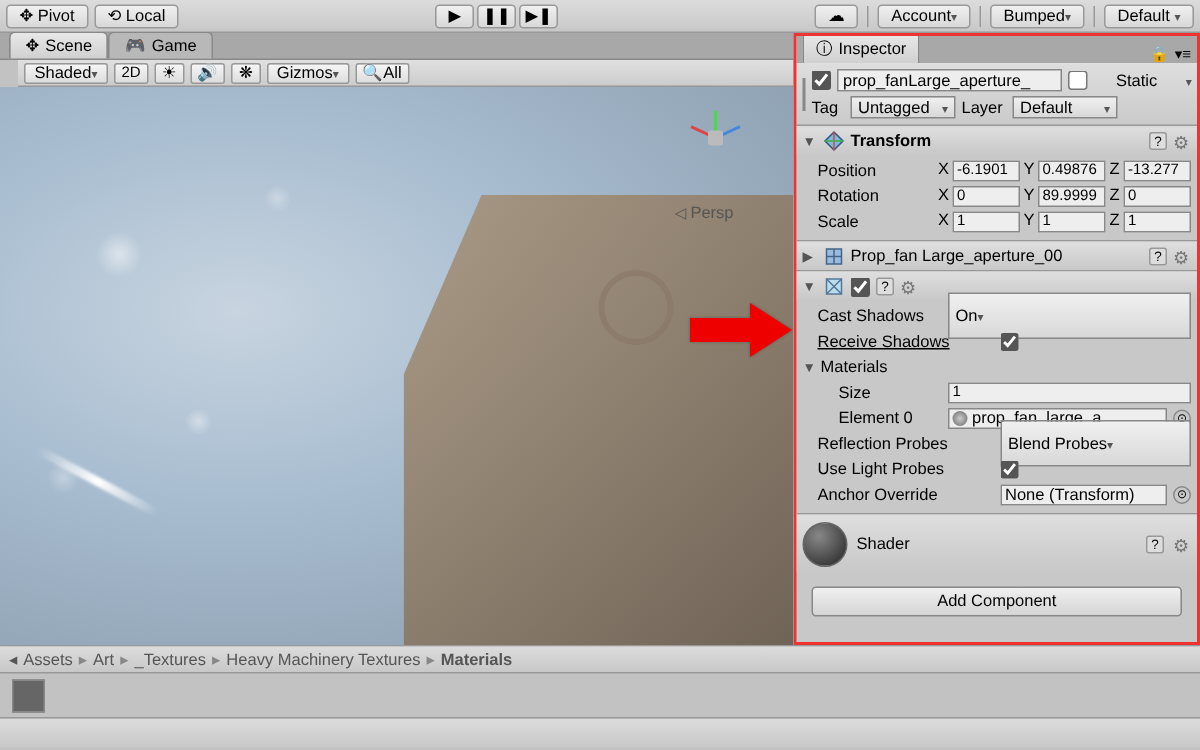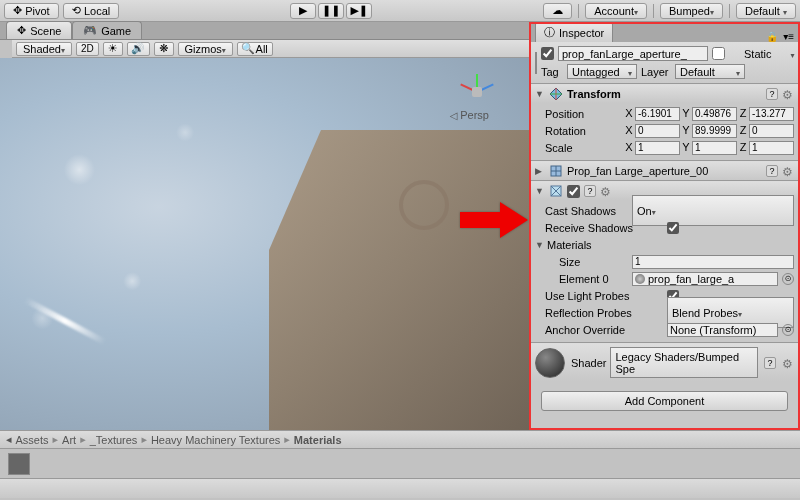--- a/index.html
+++ b/index.html
@@ -23,21 +23,21 @@
 .mini-dd { background: linear-gradient(#f5f5f5,#ddd); border: 1px solid #999; border-radius: 2px; padding: 1px 6px; height: 14px; display: flex; align-items: center; font-size: 10px; }
 .mini-btn { background: linear-gradient(#f5f5f5,#ddd); border: 1px solid #999; border-radius: 2px; padding: 1px 4px; height: 14px; display: flex; align-items: center; font-size: 10px; }
 
 .viewport { flex: 1; position: relative; background: radial-gradient(ellipse at 30% 40%, #c8d4e0 0%, #a8bdd0 40%, #8899aa 100%); overflow: hidden; }
 .viewport::before { content:""; position:absolute; inset:0; background: radial-gradient(circle at 15% 30%, rgba(255,255,255,.5) 0%, transparent 3%), radial-gradient(circle at 25% 60%, rgba(255,255,255,.4) 0%, transparent 2%), radial-gradient(circle at 8% 70%, rgba(255,255,255,.3) 0%, transparent 2%), radial-gradient(circle at 35% 20%, rgba(255,255,255,.3) 0%, transparent 2%); }
 .machinery { position: absolute; right: 0; bottom: 0; width: 260px; height: 300px; background: linear-gradient(135deg, #a89278 0%, #8b7760 50%, #6b5a48 100%); clip-path: polygon(20% 0, 100% 0, 100% 100%, 0 100%, 0 40%); opacity: .85; }
 .mach-detail { position:absolute; right: 80px; bottom: 200px; width: 50px; height: 50px; border: 4px solid #887766; border-radius: 50%; opacity:.6; }
 .streak { position:absolute; left: 20px; top: 260px; width: 90px; height: 6px; background: linear-gradient(90deg, transparent, #fff, transparent); transform: rotate(28deg); filter: blur(1px); }
 .gizmo { position:absolute; right:30px; top:12px; width:44px; height:44px; }
 .gizmo .axis { position:absolute; left:50%; top:50%; width:2px; height:18px; transform-origin: top center; }
-.persp-label { position:absolute; right: 40px; top: 51px; color: #555; font-size: 10px; }
+.persp-label { position:absolute; right: 40px; top: 78px; color: #555; font-size: 10px; }
 
 .inspector { width: 271px; background: #c8c8c8; border: 2px solid #e33; display: flex; flex-direction: column; overflow: hidden; }
 .insp-tabs { height: 18px; background: #a8a8a8; display: flex; align-items: flex-end; padding-left: 4px; }
 .insp-tab { background: linear-gradient(#e8e8e8,#d0d0d0); border: 1px solid #888; border-bottom: none; border-radius: 3px 3px 0 0; padding: 2px 8px; display: flex; align-items: center; gap: 4px; }
 .lock-area { margin-left: auto; padding: 0 4px; display: flex; gap: 4px; align-items: center; }
 
 .obj-header { background: linear-gradient(#dedede,#cacaca); padding: 4px; display: flex; align-items: center; gap: 4px; border-bottom: 1px solid #999; }
 .cube-icon { width: 22px; height: 22px; background: linear-gradient(135deg,#6bf,#38d); border: 1px solid #888; }
 .obj-fields { flex:1; display:flex; flex-direction:column; gap:3px; }
 .obj-row { display:flex; align-items:center; gap:4px; }
@@ -288,68 +288,65 @@
       </div>
       <div class="prop-grid">
         <div class="prop-row">
             <span class="prop-label">Cast Shadows</span>
           <div class="full-dd">
               <span>On</span>
               <span class="dd-arrow"></span>
             </div>
           </div>
         <div class="prop-row">
-            <span class="prop-label" style="width:130px;">Receive Shadows</span>
+            <span class="prop-label" style="width:130px;text-decoration:underline;">Receive Shadows</span>
           <input type="checkbox" class="chk check" checked="" style="">
           </div>
         <div class="prop-row">
             <span class="fold" style="width:10px;">▼</span>
             <span>Materials</span>
           </div>
         <div class="prop-row">
             <span class="prop-sublabel">Size</span>
           <input class="full-input" value="1" style="">
           </div>
         <div class="prop-row">
             <span class="prop-sublabel">Element 0</span>
           <div class="obj-field">
               <span style="width:10px;height:10px;background:radial-gradient(circle,#ccc,#666);border-radius:50%;"></span>
               <span>prop_fan_large_a</span>
             </div>
           <div class="obj-picker">⊙</div>
           </div>
         <div class="prop-row">
-            <span class="prop-label" style="width:130px;">Use Light Probes</span>
-          <input type="checkbox" class="chk check" checked="" style="">
-          </div>
-        <div class="prop-row">
             <span class="prop-label" style="width:130px;">Reflection Probes</span>
           <div class="full-dd">
               <span>Blend Probes</span>
               <span class="dd-arrow"></span>
             </div>
+          </div>
+        <div class="prop-row">
+            <span class="prop-label" style="width:130px;">Use Light Probes</span>
+          <input type="checkbox" class="chk check" checked="" style="">
           </div>
         <div class="prop-row">
             <span class="prop-label" style="width:130px;">Anchor Override</span>
           <div class="obj-field">
               <span>None (Transform)</span>
             </div>
           <div class="obj-picker">⊙</div>
           </div>
       </div>
     </div>
 
     <div class="mat-header">
       <div class="mat-ball"></div>
       <div class="mat-info">
         <div class="mat-shader-row">
           <span>Shader</span>
-          <div class="full-dd" style="flex:1;">
-              <span>Legacy Shaders/Bumped Spe</span>
-            </div>
         </div>
       </div>
       <span class="help">?</span>
       <span class="gear">⚙</span>
     </div>
 
     <div class="add-comp-row">
       <div class="add-comp-btn">Add Component</div>
     </div>
   </div>

